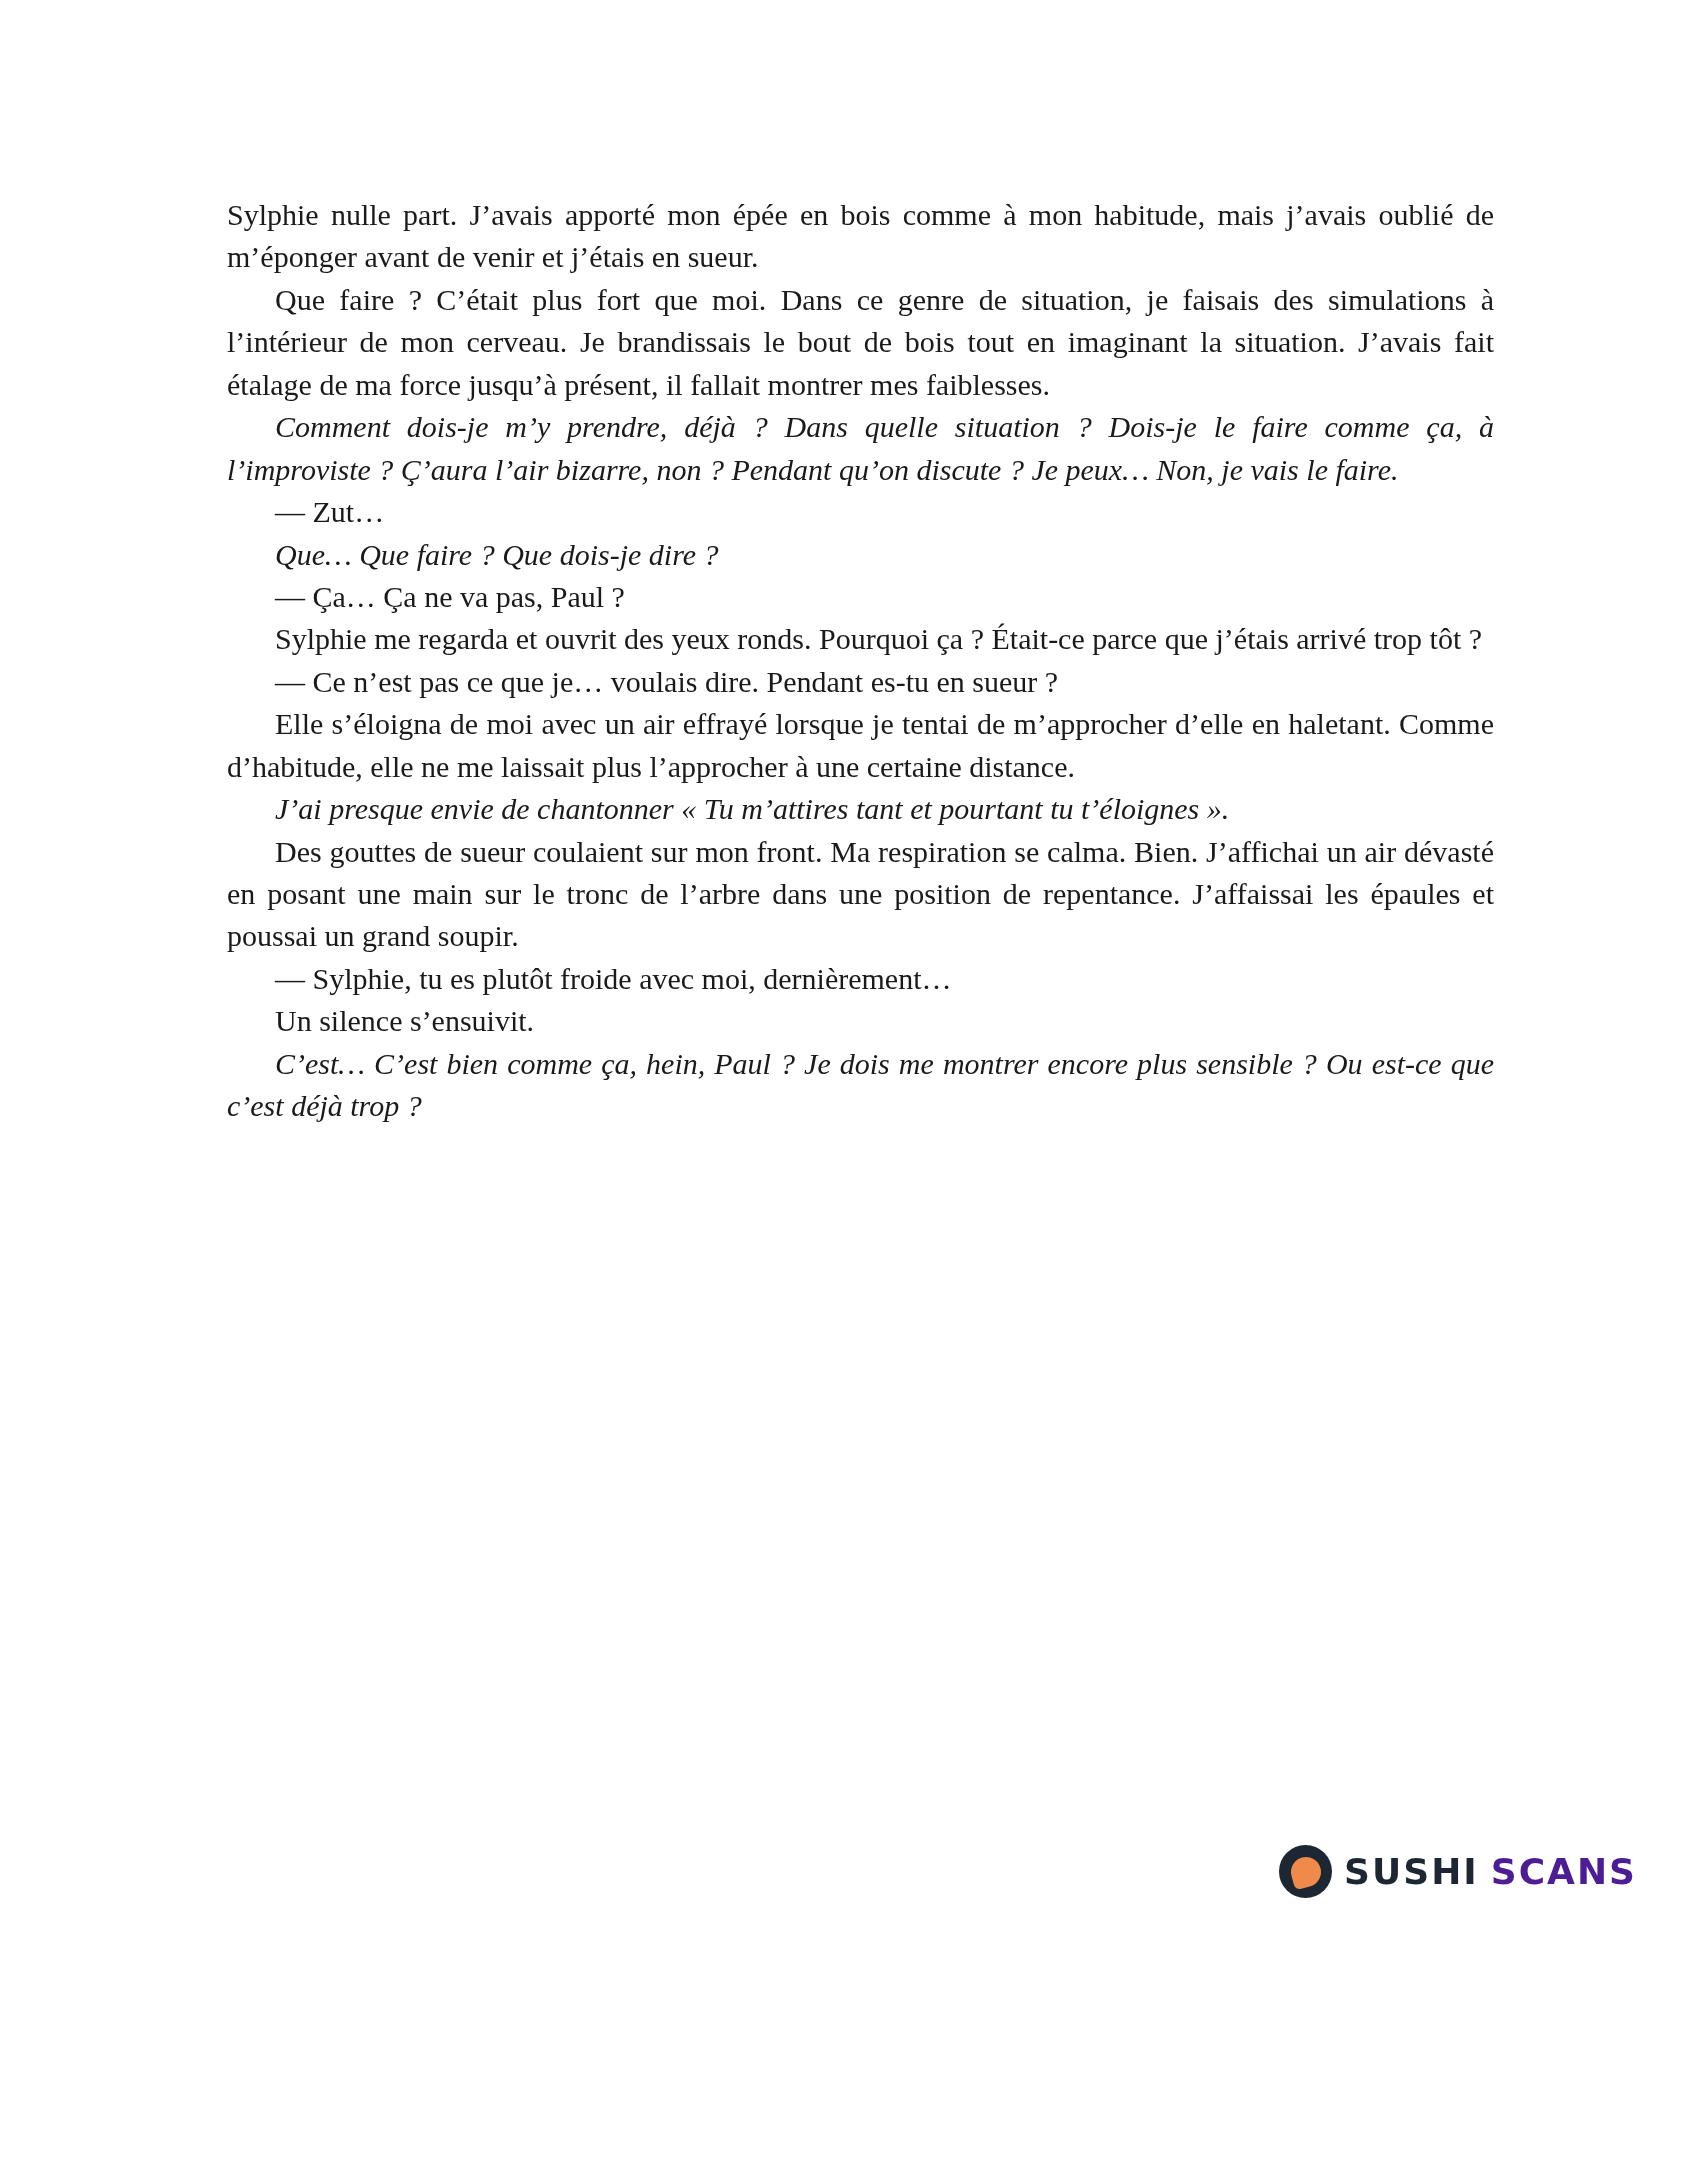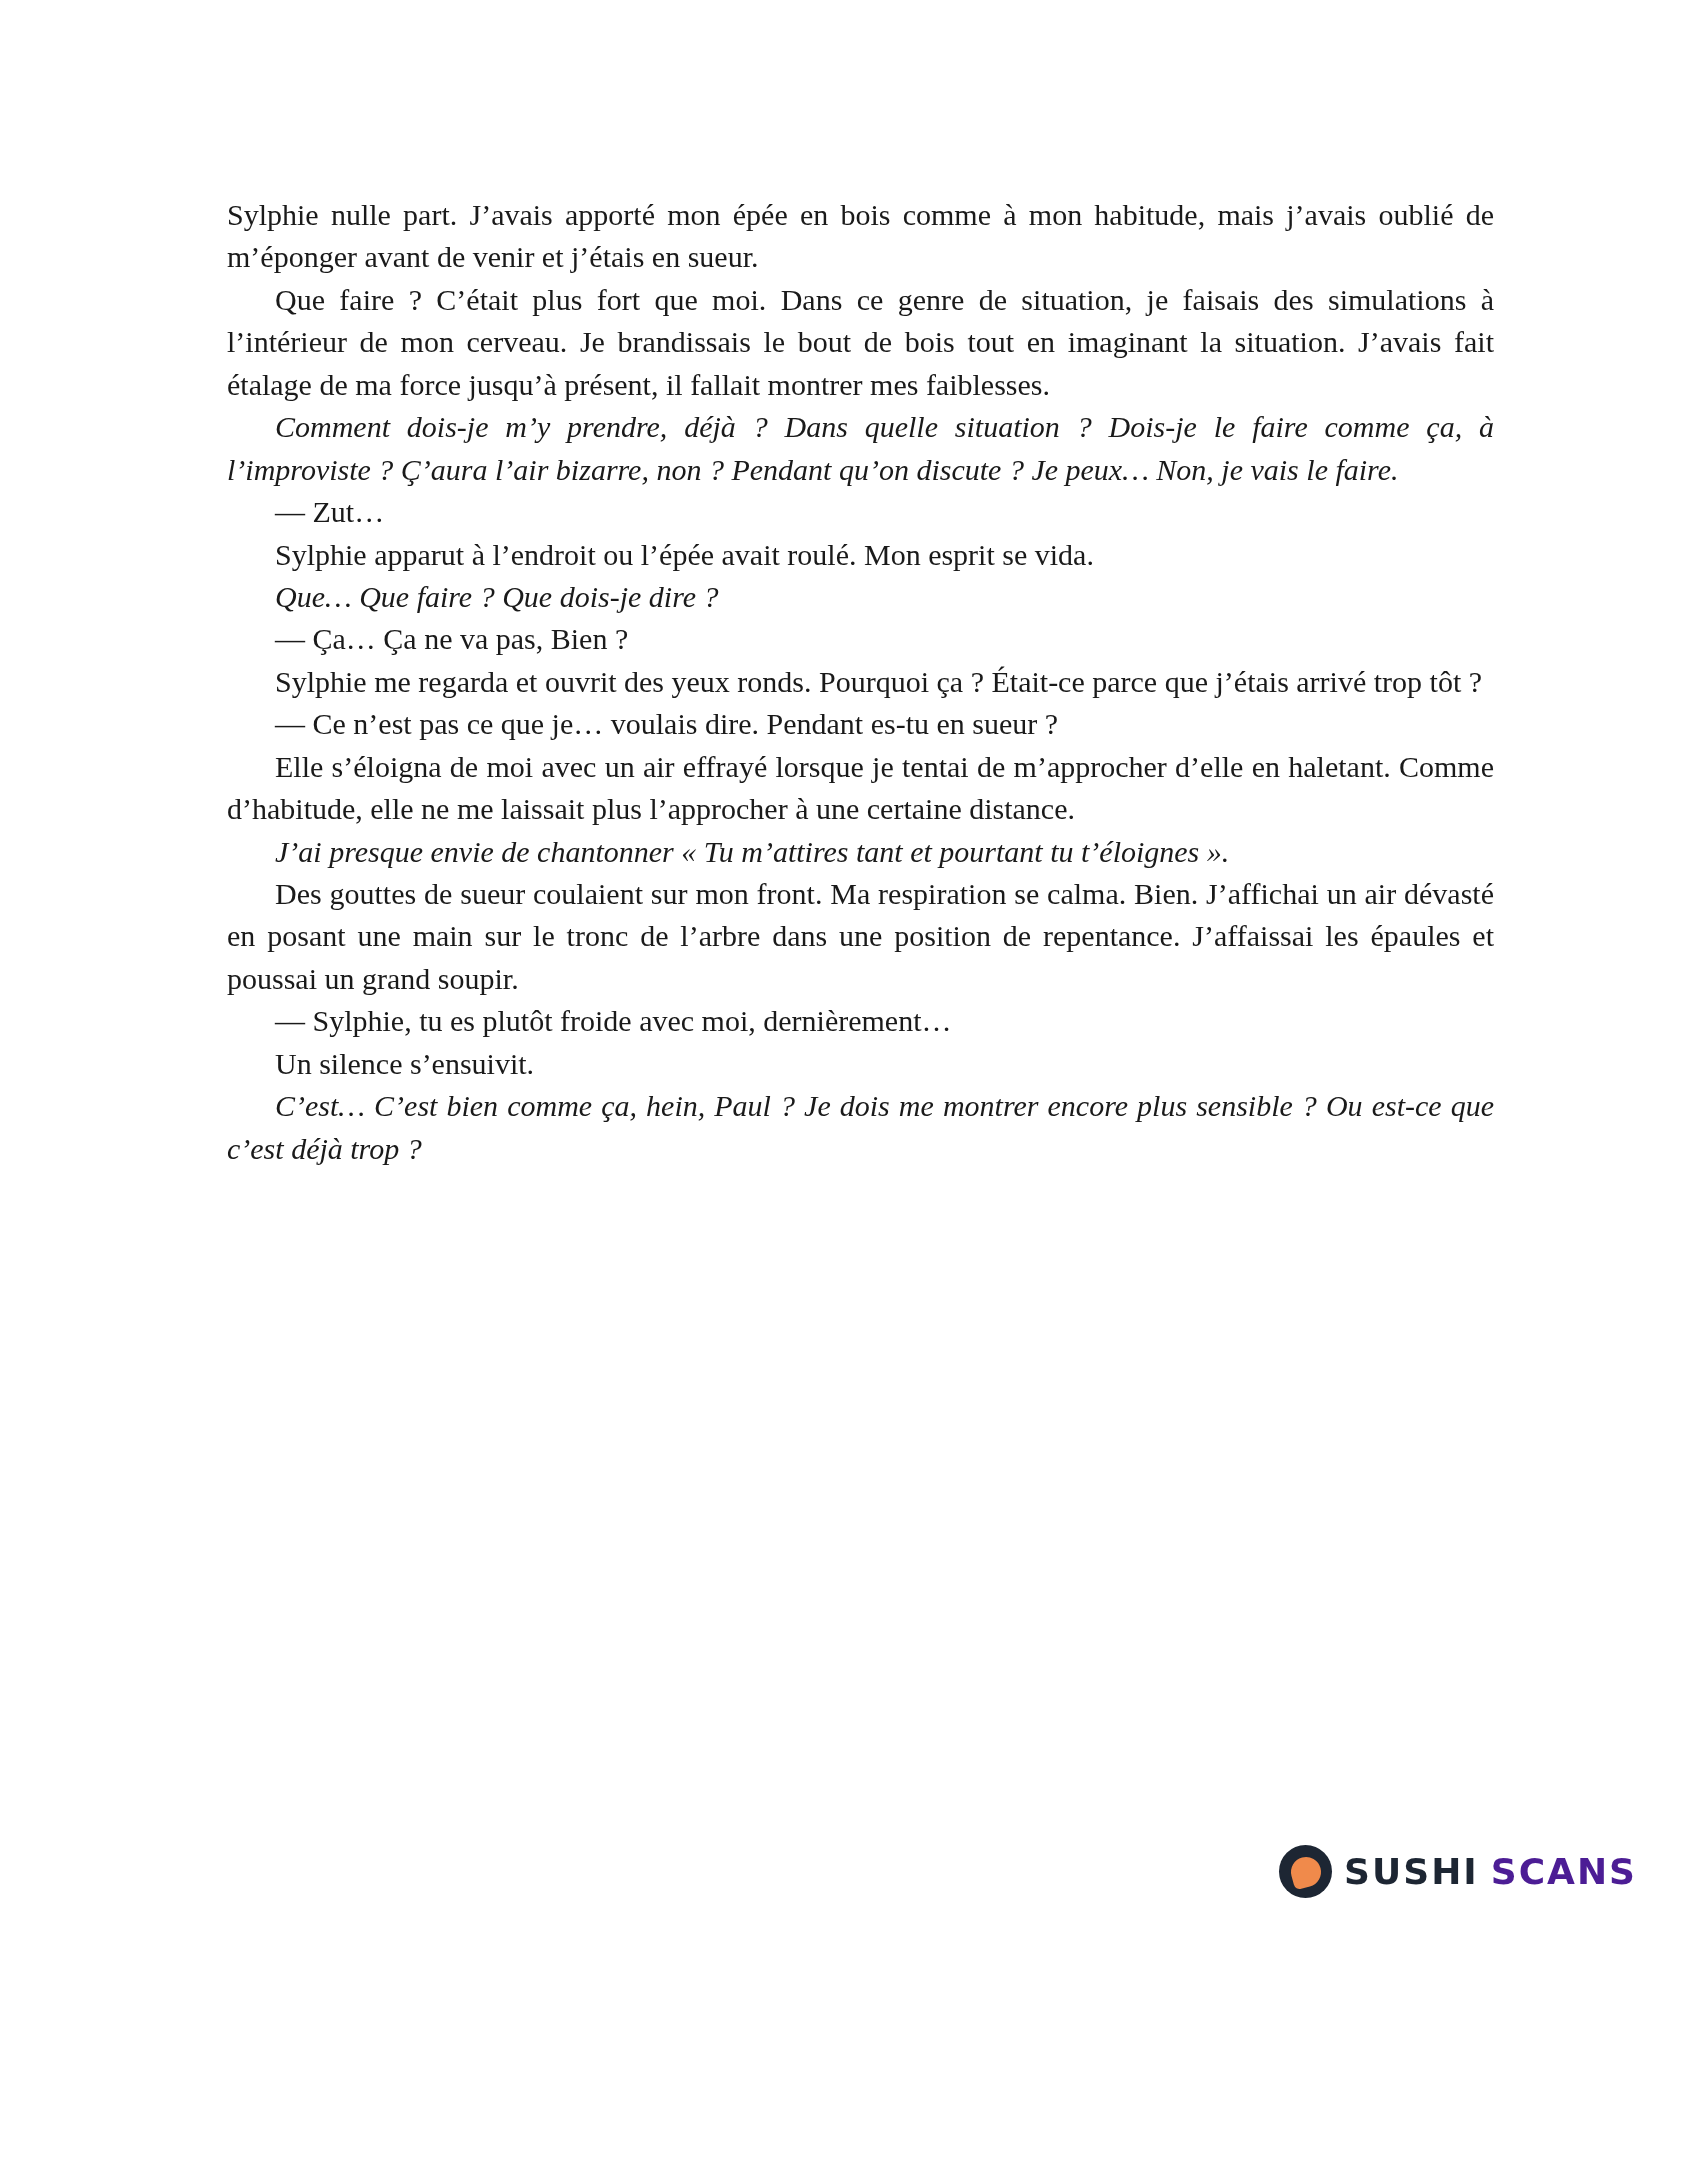--- a/index.html
+++ b/index.html
@@ -81,23 +81,22 @@
 </head>
 <body>
 
 <div class="page">
 
   <div class="text-column">
     <p class="plain">Sylphie nulle part. J’avais apporté mon épée en bois comme à mon habitude, mais j’avais oublié de m’éponger avant de venir et j’étais en sueur.</p>
     <p class="indent">Que faire ? C’était plus fort que moi. Dans ce genre de situation, je faisais des simulations à l’intérieur de mon cerveau. Je brandissais le bout de bois tout en imaginant la situation. J’avais fait étalage de ma force jusqu’à présent, il fallait montrer mes faiblesses.</p>
     <p class="indent italic">Comment dois-je m’y prendre, déjà ? Dans quelle situation ? Dois-je le faire comme ça, à l’improviste ? Ç’aura l’air bizarre, non ? Pendant qu’on discute ? Je peux… Non, je vais le faire.</p>
     <p class="indent">— Zut…</p>
-    <p class="indent">Sylphie apparut à l’endroit ou l’épée avait roulé. Mon esprit se vida.</p>
     <p class="indent italic">Que… Que faire ? Que dois-je dire ?</p>
-    <p class="indent">— Ça… Ça ne va pas, Bien ?</p>
+    <p class="indent">— Ça… Ça ne va pas, Paul ?</p>
     <p class="indent">Sylphie me regarda et ouvrit des yeux ronds. Pourquoi ça ? Était-ce parce que j’étais arrivé trop tôt ?</p>
     <p class="indent">— Ce n’est pas ce que je… voulais dire. Pendant es-tu en sueur ?</p>
     <p class="indent">Elle s’éloigna de moi avec un air effrayé lorsque je tentai de m’approcher d’elle en haletant. Comme d’habitude, elle ne me laissait plus l’approcher à une certaine distance.</p>
     <p class="indent italic">J’ai presque envie de chantonner « Tu m’attires tant et pourtant tu t’éloignes ».</p>
     <p class="indent">Des gouttes de sueur coulaient sur mon front. Ma respiration se calma. Bien. J’affichai un air dévasté en posant une main sur le tronc de l’arbre dans une position de repentance. J’affaissai les épaules et poussai un grand soupir.</p>
     <p class="indent">— Sylphie, tu es plutôt froide avec moi, dernièrement…</p>
     <p class="indent">Un silence s’ensuivit.</p>
     <p class="indent italic">C’est… C’est bien comme ça, hein, Paul ? Je dois me montrer encore plus sensible ? Ou est-ce que c’est déjà trop ?</p>
   </div>
 

